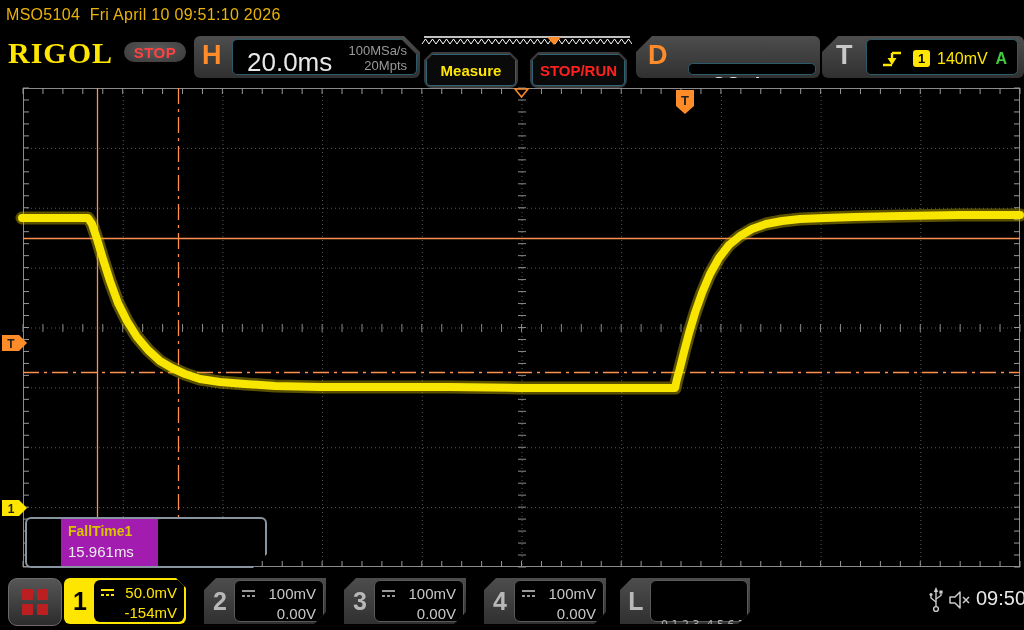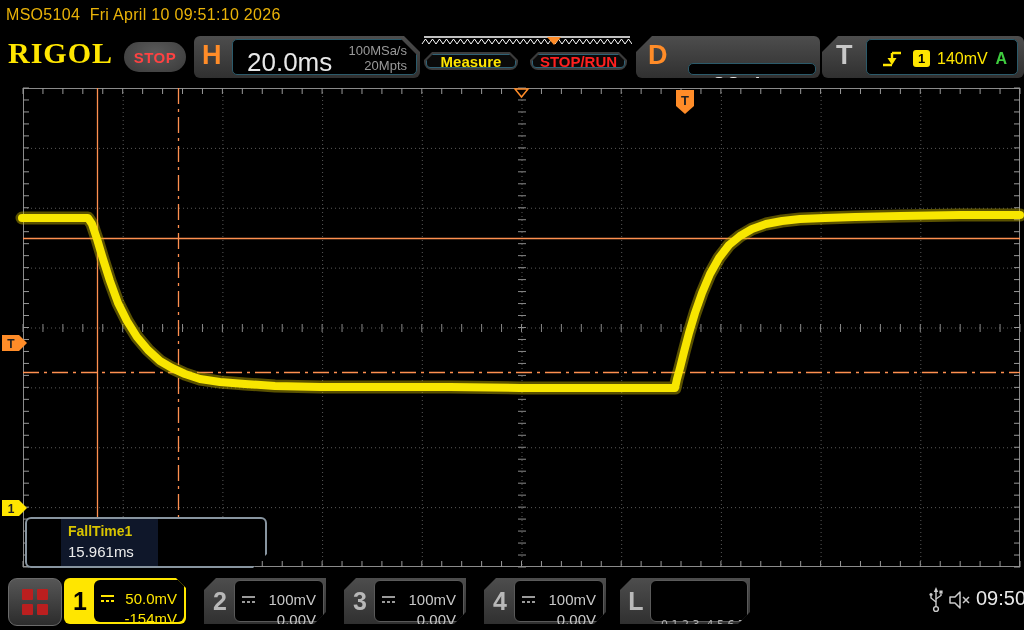--- a/index.html
+++ b/index.html
@@ -6,69 +6,69 @@
   .screen{position:relative;width:1024px;height:630px;background:#000;overflow:hidden;
           font-family:"Liberation Sans","DejaVu Sans",sans-serif;}
   .abs{position:absolute;}
 
   
   .titlebar{left:6px;top:6px;color:#eab308;font-size:16px;letter-spacing:.3px;white-space:pre;}
 
   
   .brand{left:8px;top:36px;color:#ffe600;font-family:"Liberation Serif","DejaVu Serif",serif;
          font-size:30px;font-weight:bold;letter-spacing:1px;}
-  .stop-badge{left:124px;top:42px;width:62px;height:30px;border-radius:15px;
+  .stop-badge{left:124px;top:42px;width:62px;height:20px;border-radius:15px;
               background:radial-gradient(ellipse at 50% 35%,#5a5a5a,#3a3a3a);
               display:flex;align-items:center;justify-content:center;
               color:#ff4242;font-weight:bold;font-size:15px;letter-spacing:.5px;}
   .hgroup{top:36px;height:42px;background:linear-gradient(#4d4d4d,#303030);border-radius:6px;}
   .chamfer-tr{clip-path:polygon(0 0,calc(100% - 16px) 0,100% 16px,100% 100%,0 100%);}
   .chamfer-tl{clip-path:polygon(16px 0,100% 0,100% 100%,0 100%,0 16px);}
   .grp-letter{position:absolute;top:4px;font-size:27px;font-weight:bold;color:#ff8c28;}
   .grp-panel{position:absolute;top:3px;bottom:3px;background:#000;border:1px solid #2b5a6a;border-radius:5px;}
   .hscale{position:absolute;left:14px;top:7px;font-size:26px;color:#e8e8e8;}
   .hrate{position:absolute;right:9px;top:3px;text-align:right;color:#9a9a9a;font-size:13px;line-height:15px;}
   .zigzag{left:420px;top:36px;width:212px;height:14px;}
-  .softkey{top:52px;height:18px;background:#3c3c3c;border-radius:8px;
+  .softkey{top:52px;height:36px;background:#3c3c3c;border-radius:8px;
            clip-path:polygon(8px 0,calc(100% - 8px) 0,100% 8px,100% 100%,0 100%,0 8px);}
   .softkey .inner{position:absolute;inset:2px;background:#0a0a0a;border:1px solid #2f6276;border-radius:4px;
            clip-path:polygon(7px 0,calc(100% - 7px) 0,100% 7px,100% 100%,0 100%,0 7px);
            display:flex;align-items:center;justify-content:center;font-weight:bold;font-size:15px;}
   .measure-label{color:#ffe600;}
   .stoprun-label{color:#ff2020;}
   .t-letter{color:#c8c8c8;}
   .trig-badge{position:absolute;left:46px;top:10px;width:17px;height:17px;background:#ffe600;border-radius:3px;
               display:flex;align-items:center;justify-content:center;color:#000;font-size:13px;font-weight:bold;}
   .trig-level{position:absolute;left:70px;top:10px;color:#ffe600;font-size:16px;text-align:right;}
   .trig-mode{position:absolute;right:10px;top:10px;color:#3ecc3e;font-size:16px;font-weight:bold;}
 
   
   .measbox{left:25px;top:517px;width:238px;height:47px;background:#000;border:2px solid #8895a0;border-radius:6px;
            clip-path:polygon(0 0,100% 0,100% calc(100% - 14px),calc(100% - 14px) 100%,0 100%);
            display:flex;z-index:5;}
   .meas-spacer{width:34px;}
   .meas-item{width:97px;padding:4px 0 0 7px;box-sizing:border-box;}
-  .meas-item.selected{background:#0f172a;}
+  .meas-item.selected{background:#a21caf;}
   .meas-label{color:#d8c400;font-size:14px;font-weight:bold;}
   .meas-value{color:#ececec;font-size:15px;margin-top:4px;}
 
   
   .menu-btn{left:8px;top:578px;width:52px;height:46px;border-radius:9px;border:1px solid #6a6a6a;
             background:linear-gradient(#565656,#2c2c2c);display:flex;align-items:center;justify-content:center;}
   .menu-grid{display:grid;grid-template-columns:11px 11px;grid-template-rows:11px 11px;gap:4px;}
   .menu-grid div{background:#bb1f1f;border-radius:1px;}
   .chwidget{top:578px;width:122px;height:46px;}
   .ch-gray{background:linear-gradient(#4d4d4d,#303030);
            clip-path:polygon(12px 0,100% 0,100% calc(100% - 12px),calc(100% - 12px) 100%,0 100%,0 12px);}
   .ch-yellow{background:#ffe600;border-radius:6px;
            clip-path:polygon(0 0,calc(100% - 10px) 0,100% 10px,100% 100%,0 100%);}
   .ch-num{position:absolute;left:0;top:0;width:32px;height:46px;display:flex;align-items:center;justify-content:center;
           font-size:25px;font-weight:bold;}
   .ch-panel{position:absolute;left:30px;top:2px;right:2px;bottom:2px;background:#000;border-radius:6px;
-            font-size:15px;padding:8px 7px 0 6px;box-sizing:border-box;}
+            font-size:15px;padding:2px 7px 0 6px;box-sizing:border-box;}
   .ch-row{display:flex;align-items:center;height:20px;}
   .ch-row .val{margin-left:auto;}
   .coupling{margin-right:4px;}
   .lwidget{left:620px;top:578px;width:130px;height:46px;}
   .l-panel{position:absolute;left:30px;top:2px;right:2px;bottom:2px;background:#000;border-radius:6px;
            color:#b0b0b0;font-size:11px;line-height:15px;padding:6px 0 0 10px;box-sizing:border-box;white-space:pre;
            font-family:"DejaVu Sans",sans-serif;}
   .clock{left:976px;top:587px;color:#e8e8e8;font-size:20px;}
 </style>
 </head>

